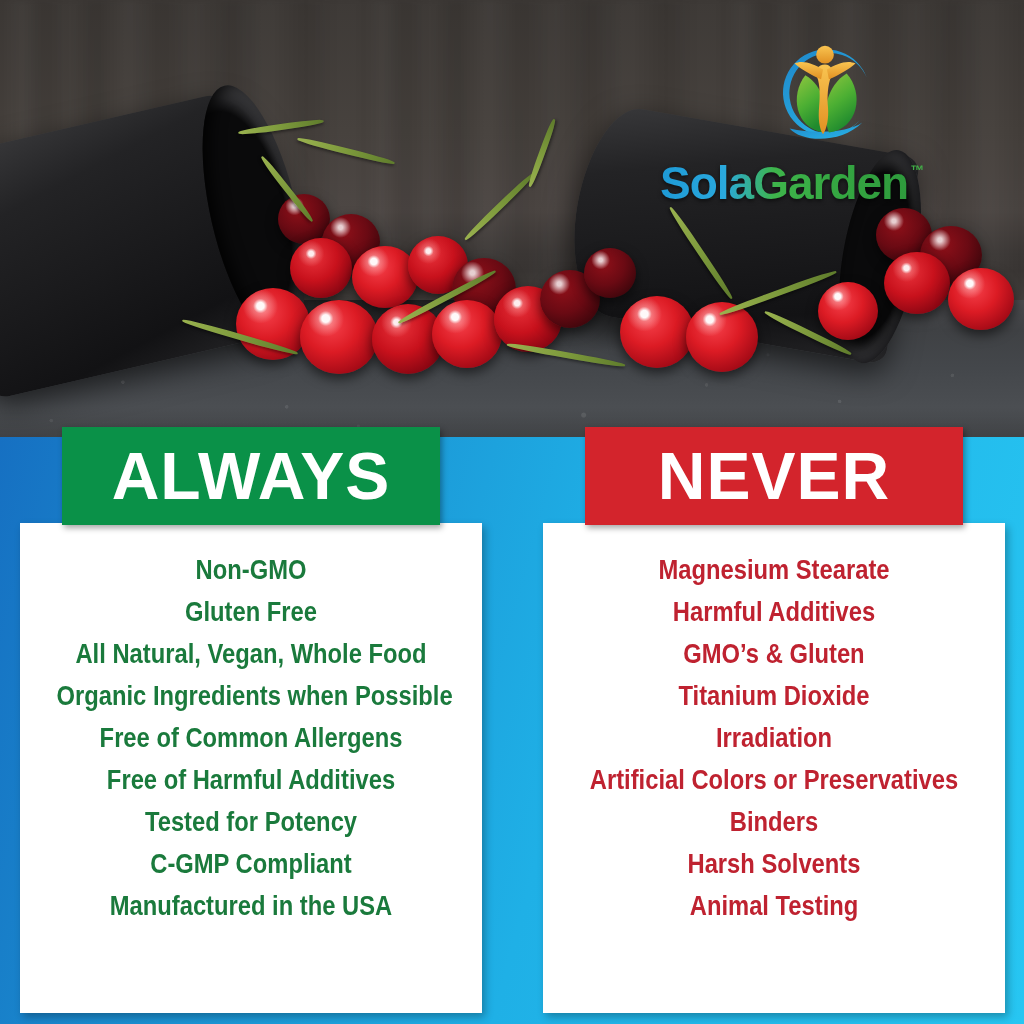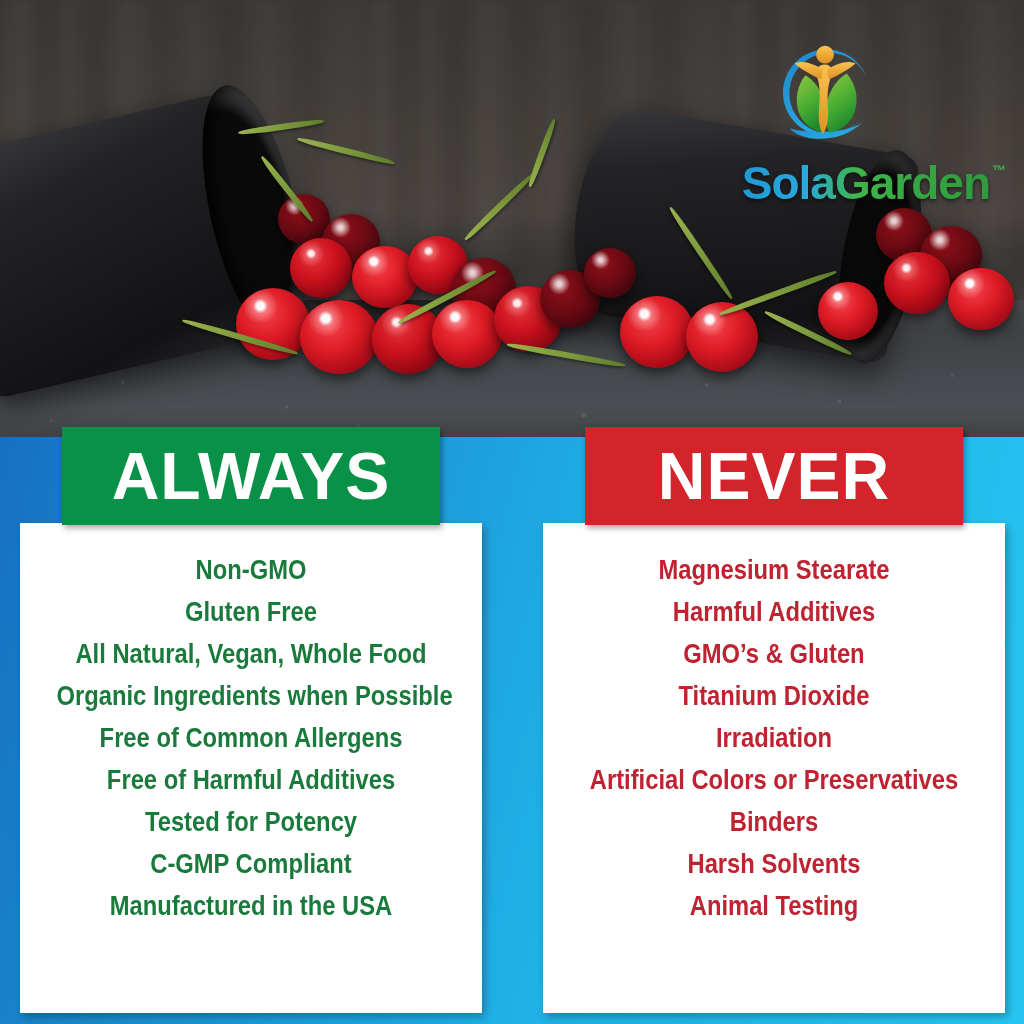--- a/index.html
+++ b/index.html
@@ -116,21 +116,21 @@
   }
 
   .photo-fade {
     position:absolute; left:0; bottom:0; width:1024px; height:30px;
     background: linear-gradient(180deg, rgba(0,0,0,0) 0%, rgba(0,0,0,.25) 100%);
   }
 
   
   .logo {
     position:absolute; left:660px; top:38px; width:330px; height:215px;
-    text-align:right; z-index: 6;
+    text-align:left; z-index: 6;
   }
   .logo-mark { position:relative; width:118px; height:118px; margin:0 auto 4px; }
   .logo-wordmark {
     font-size: 46px; font-weight: 700; letter-spacing:-1px;
     line-height: 1;
     background: linear-gradient(90deg, #1e9ad6 0%, #2aa9dd 26%, #3eb54b 46%, #35a742 70%, #2e9a3c 100%);
     -webkit-background-clip: text; background-clip: text; color: transparent;
     position:relative; display:inline-block;
     text-shadow: none;
     filter: drop-shadow(0 2px 2px rgba(0,0,0,.55));

